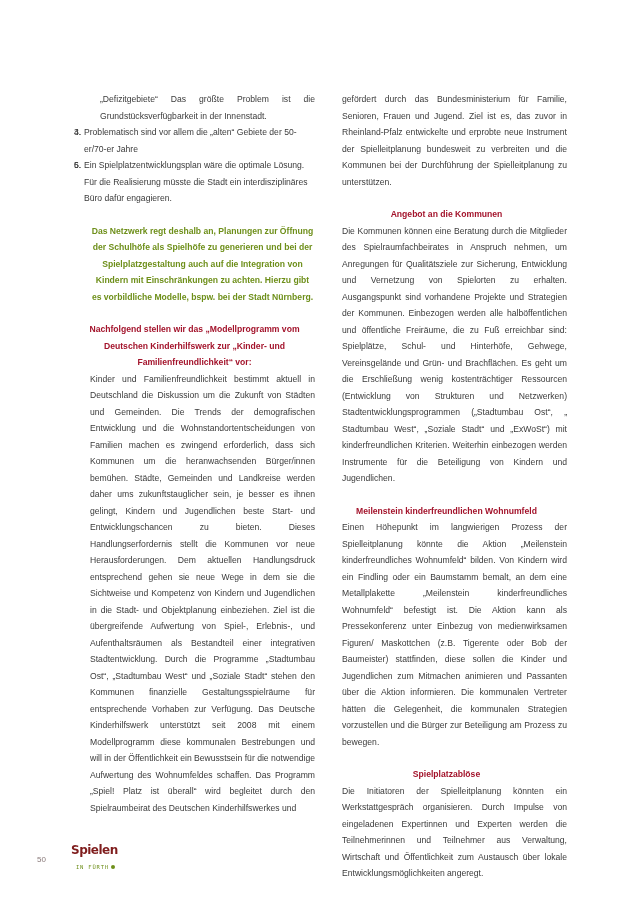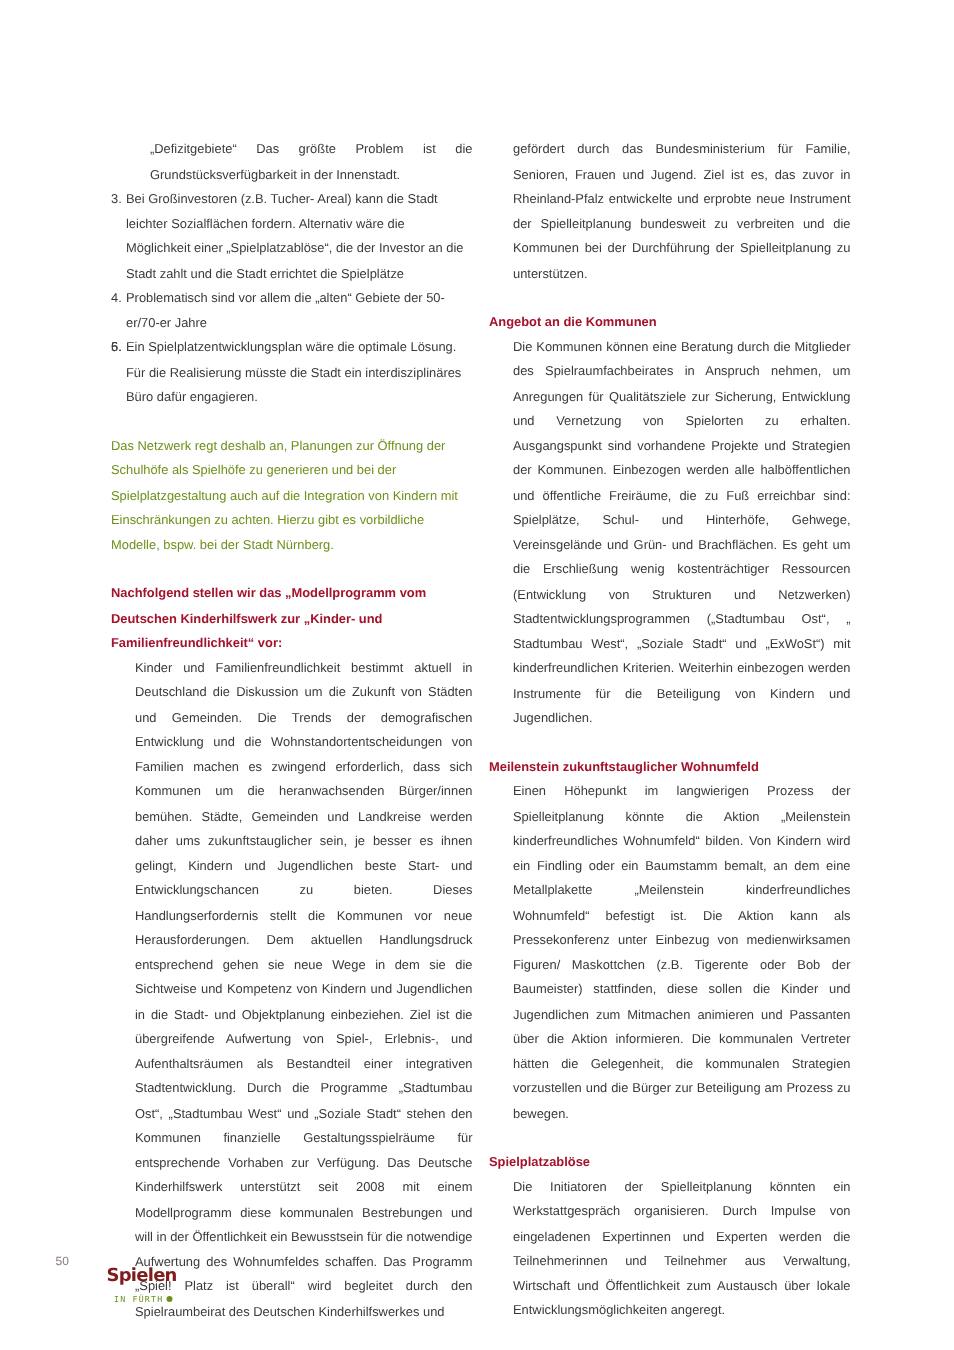--- a/index.html
+++ b/index.html
@@ -1,63 +1,63 @@
 <!DOCTYPE html>
 <html><head>
   <meta charset="utf-8">
   <style>
     html, body { margin: 0; padding: 0; background: #ffffff; }
     body { width: 636px; height: 900px; position: relative; overflow: hidden;
            font-family: "Liberation Sans", sans-serif; color: #3a3a3a; }
     .col { position: absolute; top: 91px; width: 241px; font-size: 8.6px; line-height: 16.5px; }
     .col-left { left: 74px; }
     .col-right { left: 326px; }
-    p { margin: 0; }
+    p { margin: 0; text-align: center; }
     .just { text-align: justify; margin-left: 16px; }
     ol.list { margin: 0; padding: 0; list-style: none; }
     ol.list li { position: relative; padding-left: 10px; }
     ol.list li .num { position: absolute; left: 0; top: 0; }
     .cont { padding-left: 10px; }
-    .green { color: #6e8f1a; font-weight: normal; margin-top: 16px; }
+    .green { color: #6e8f1a; font-weight: bold; margin-top: 16px; margin-left: 16px; }
     .red-h { color: #a3132b; font-weight: bold; }
     .gap { height: 16px; }
-    .pagenum { position: absolute; left: 37px; top: 836px; font-size: 8px; color: #8a7a7a; }
+    .pagenum { position: absolute; left: 37px; top: 855px; font-size: 8px; color: #8a7a7a; }
     .logo { position: absolute; left: 71px; top: 843px; width: 60px; height: 34px; }
     .logo-main { position: absolute; left: 0; top: 0; font-size: 12px; font-weight: bold; color: #7f1d1d;
                  font-family: "DejaVu Sans", sans-serif; letter-spacing: -0.5px; }
     .logo-sub { position: absolute; left: 5px; top: 21px; font-size: 5.5px; color: #6e8f1a; letter-spacing: 0.8px;
                 font-family: "DejaVu Sans Mono", monospace; }
     .logo-dot { display: inline-block; width: 4px; height: 4px; border-radius: 50%; background: #6e8f1a; margin-left: 2px; vertical-align: middle; }
   </style>
 </head>
 <body>
 
 <div class="col col-left">
   <p class="cont just">„Defizitgebiete“ Das größte Problem ist die Grundstücksverfügbarkeit in der Innenstadt.</p>
   <ol class="list">
-    <li><span class="num">3.</span><span>Bei Großinvestoren (z.B. Tucher- Areal) kann die Stadt leichter Sozialflächen fordern. Alternativ wäre die Möglichkeit einer „Spielplatzablöse“, die der Investor an die Stadt zahlt und die Stadt errichtet die Spielplätze</span></li>
+    <li><span class="num">3.</span></li>
     <li><span class="num">4.</span><span>Problematisch sind vor allem die „alten“ Gebiete der 50-er/70-er Jahre</span></li>
     <li><span class="num">5.</span></li>
     <li><span class="num">6.</span><span>Ein Spielplatzentwicklungsplan wäre die optimale Lösung. Für die Realisierung müsste die Stadt ein interdisziplinäres Büro dafür engagieren.</span></li>
   </ol>
   <p class="green">Das Netzwerk regt deshalb an, Planungen zur Öffnung der Schulhöfe als Spielhöfe zu generieren und bei der Spielplatzgestaltung auch auf die Integration von Kindern mit Einschränkungen zu achten. Hierzu gibt es vorbildliche Modelle, bspw. bei der Stadt Nürnberg.</p>
   <div class="gap"></div>
   <p class="red-h">Nachfolgend stellen wir das „Modellprogramm vom Deutschen Kinderhilfswerk zur „Kinder- und Familienfreundlichkeit“ vor:</p>
   <p class="just">Kinder und Familienfreundlichkeit bestimmt aktuell in Deutschland die Diskussion um die Zukunft von Städten und Gemeinden. Die Trends der demografischen Entwicklung und die Wohnstandortentscheidungen von Familien machen es zwingend erforderlich, dass sich Kommunen um die heranwachsenden Bürger/innen bemühen. Städte, Gemeinden und Landkreise werden daher ums zukunftstauglicher sein, je besser es ihnen gelingt, Kindern und Jugendlichen beste Start- und Entwicklungschancen zu bieten. Dieses Handlungserfordernis stellt die Kommunen vor neue Herausforderungen. Dem aktuellen Handlungsdruck entsprechend gehen sie neue Wege in dem sie die Sichtweise und Kompetenz von Kindern und Jugendlichen in die Stadt- und Objektplanung einbeziehen. Ziel ist die übergreifende Aufwertung von Spiel-, Erlebnis-, und Aufenthaltsräumen als Bestandteil einer integrativen Stadtentwicklung. Durch die Programme „Stadtumbau Ost“, „Stadtumbau West“ und „Soziale Stadt“ stehen den Kommunen finanzielle Gestaltungsspielräume für entsprechende Vorhaben zur Verfügung. Das Deutsche Kinderhilfswerk unterstützt seit 2008 mit einem Modellprogramm diese kommunalen Bestrebungen und will in der Öffentlichkeit ein Bewusstsein für die notwendige Aufwertung des Wohnumfeldes schaffen. Das Programm „Spiel! Platz ist überall“ wird begleitet durch den Spielraumbeirat des Deutschen Kinderhilfswerkes und</p>
 </div>
 
 <div class="col col-right">
   <p class="just">gefördert durch das Bundesministerium für Familie, Senioren, Frauen und Jugend. Ziel ist es, das zuvor in Rheinland-Pfalz entwickelte und erprobte neue Instrument der Spielleitplanung bundesweit zu verbreiten und die Kommunen bei der Durchführung der Spielleitplanung zu unterstützen.</p>
 
   <div class="gap"></div>
   <p class="red-h">Angebot an die Kommunen</p>
   <p class="just">Die Kommunen können eine Beratung durch die Mitglieder des Spielraumfachbeirates in Anspruch nehmen, um Anregungen für Qualitätsziele zur Sicherung, Entwicklung und Vernetzung von Spielorten zu erhalten. Ausgangspunkt sind vorhandene Projekte und Strategien der Kommunen. Einbezogen werden alle halböffentlichen und öffentliche Freiräume, die zu Fuß erreichbar sind: Spielplätze, Schul- und Hinterhöfe, Gehwege, Vereinsgelände und Grün- und Brachflächen. Es geht um die Erschließung wenig kostenträchtiger Ressourcen (Entwicklung von Strukturen und Netzwerken) Stadtentwicklungsprogrammen („Stadtumbau Ost“, „ Stadtumbau West“, „Soziale Stadt“ und „ExWoSt“) mit kinderfreundlichen Kriterien. Weiterhin einbezogen werden Instrumente für die Beteiligung von Kindern und Jugendlichen.</p>
 
   <div class="gap"></div>
-  <p class="red-h">Meilenstein zukunftstauglicher Wohnumfeld</p>
+  <p class="red-h">Meilenstein kinderfreundlichen Wohnumfeld</p>
   <p class="just">Einen Höhepunkt im langwierigen Prozess der Spielleitplanung könnte die Aktion „Meilenstein kinderfreundliches Wohnumfeld“ bilden. Von Kindern wird ein Findling oder ein Baumstamm bemalt, an dem eine Metallplakette „Meilenstein kinderfreundliches Wohnumfeld“ befestigt ist. Die Aktion kann als Pressekonferenz unter Einbezug von medienwirksamen Figuren/ Maskottchen (z.B. Tigerente oder Bob der Baumeister) stattfinden, diese sollen die Kinder und Jugendlichen zum Mitmachen animieren und Passanten über die Aktion informieren. Die kommunalen Vertreter hätten die Gelegenheit, die kommunalen Strategien vorzustellen und die Bürger zur Beteiligung am Prozess zu bewegen.</p>
 
   <div class="gap"></div>
   <p class="red-h">Spielplatzablöse</p>
   <p class="just">Die Initiatoren der Spielleitplanung könnten ein Werkstattgespräch organisieren. Durch Impulse von eingeladenen Expertinnen und Experten werden die Teilnehmerinnen und Teilnehmer aus Verwaltung, Wirtschaft und Öffentlichkeit zum Austausch über lokale Entwicklungsmöglichkeiten angeregt.</p>
 
   <div class="gap"></div>
   <p class="red-h">Ausgestaltung</p>
   <p class="just">Der Deutsche Städtetag und das Bundesministerium für Verkehr, Bau und Stadtentwicklung könnten auf dem Hintergrund der Programme „Stadtumbau Ost“, „Stadtumbau West“,</p>
 </div>

